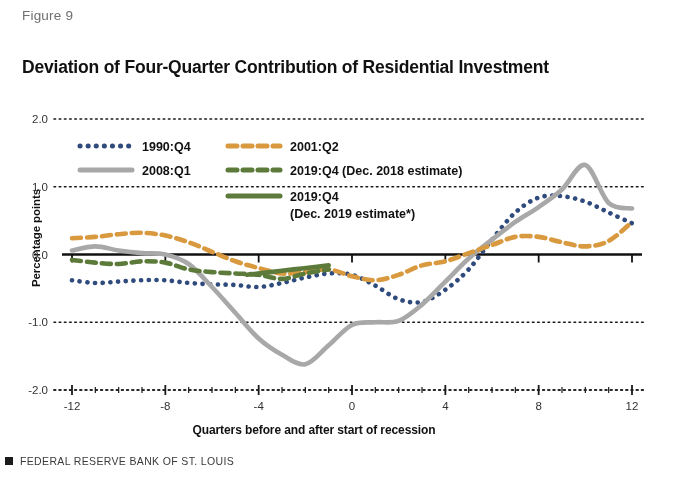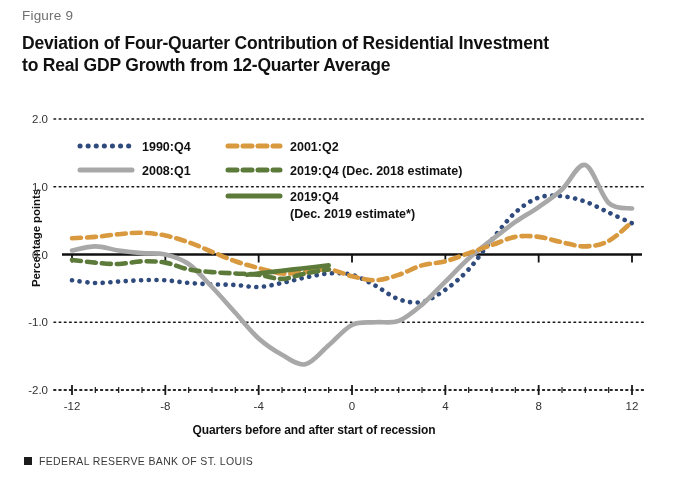--- a/index.html
+++ b/index.html
@@ -8,21 +8,21 @@
     background:#ffffff;
     font-family:"Liberation Sans", sans-serif;
     overflow:hidden;
     position:relative;
   }
   #figure-label{
     position:absolute;left:22px;top:8px;
     font-size:13.5px;color:#6f6f6f;letter-spacing:.2px;
   }
   #chart-title{
-    position:absolute;left:22px;top:32px;width:600px;
+    position:absolute;left:22px;top:56px;width:600px;
     font-size:17.5px;font-weight:bold;color:#111;
     line-height:1.28;letter-spacing:-.2px;
   }
   #plot-area{
     position:absolute;left:0;top:0;width:684px;height:484px;
   }
   svg{display:block;}
   #ylabel{
     position:absolute;left:-34px;top:232px;
     width:140px;text-align:center;
@@ -32,36 +32,35 @@
   #xlabel{
     position:absolute;left:0;top:423px;width:628px;text-align:center;
     font-size:12px;font-weight:bold;color:#111;letter-spacing:-.1px;
   }
   .tickfont{font-size:11.5px;fill:#333;font-family:"Liberation Sans",sans-serif;}
   .legend-text{
     font-size:12.5px;font-weight:bold;fill:#111;
     font-family:"Liberation Sans",sans-serif;
   }
   #footer{
-    position:absolute;left:24px;top:455px;
+    position:absolute;left:5px;top:455px;
     font-size:10.5px;color:#3a3a3a;letter-spacing:.35px;
     display:flex;align-items:center;gap:7px;
   }
   #footer .sq{
     width:8px;height:8px;background:#1c1c1c;display:inline-block;
   }
 </style>
 </head>
 <body>
 
 <div id="figure-label">Figure 9</div>
 
 <div id="chart-title">
   <span>Deviation of Four-Quarter Contribution of Residential Investment</span><br>
-  <span>to Real GDP Growth from 12-Quarter Average</span>
 </div>
 
 <div id="ylabel">Percentage points</div>
 <div id="xlabel">Quarters before and after start of recession</div>
 
 <div id="plot-area">
   <svg width="684" height="484" viewBox="0 0 684 484" id="chart-svg">
     <g id="gridlines">
         <line x1="54" y1="390" x2="646" y2="390" stroke="#1a1a1a" stroke-width="1.6" stroke-dasharray="1.6 3.6" stroke-linecap="round"></line>
         <line x1="54" y1="322.25" x2="646" y2="322.25" stroke="#1a1a1a" stroke-width="1.6" stroke-dasharray="1.6 3.6" stroke-linecap="round"></line>

